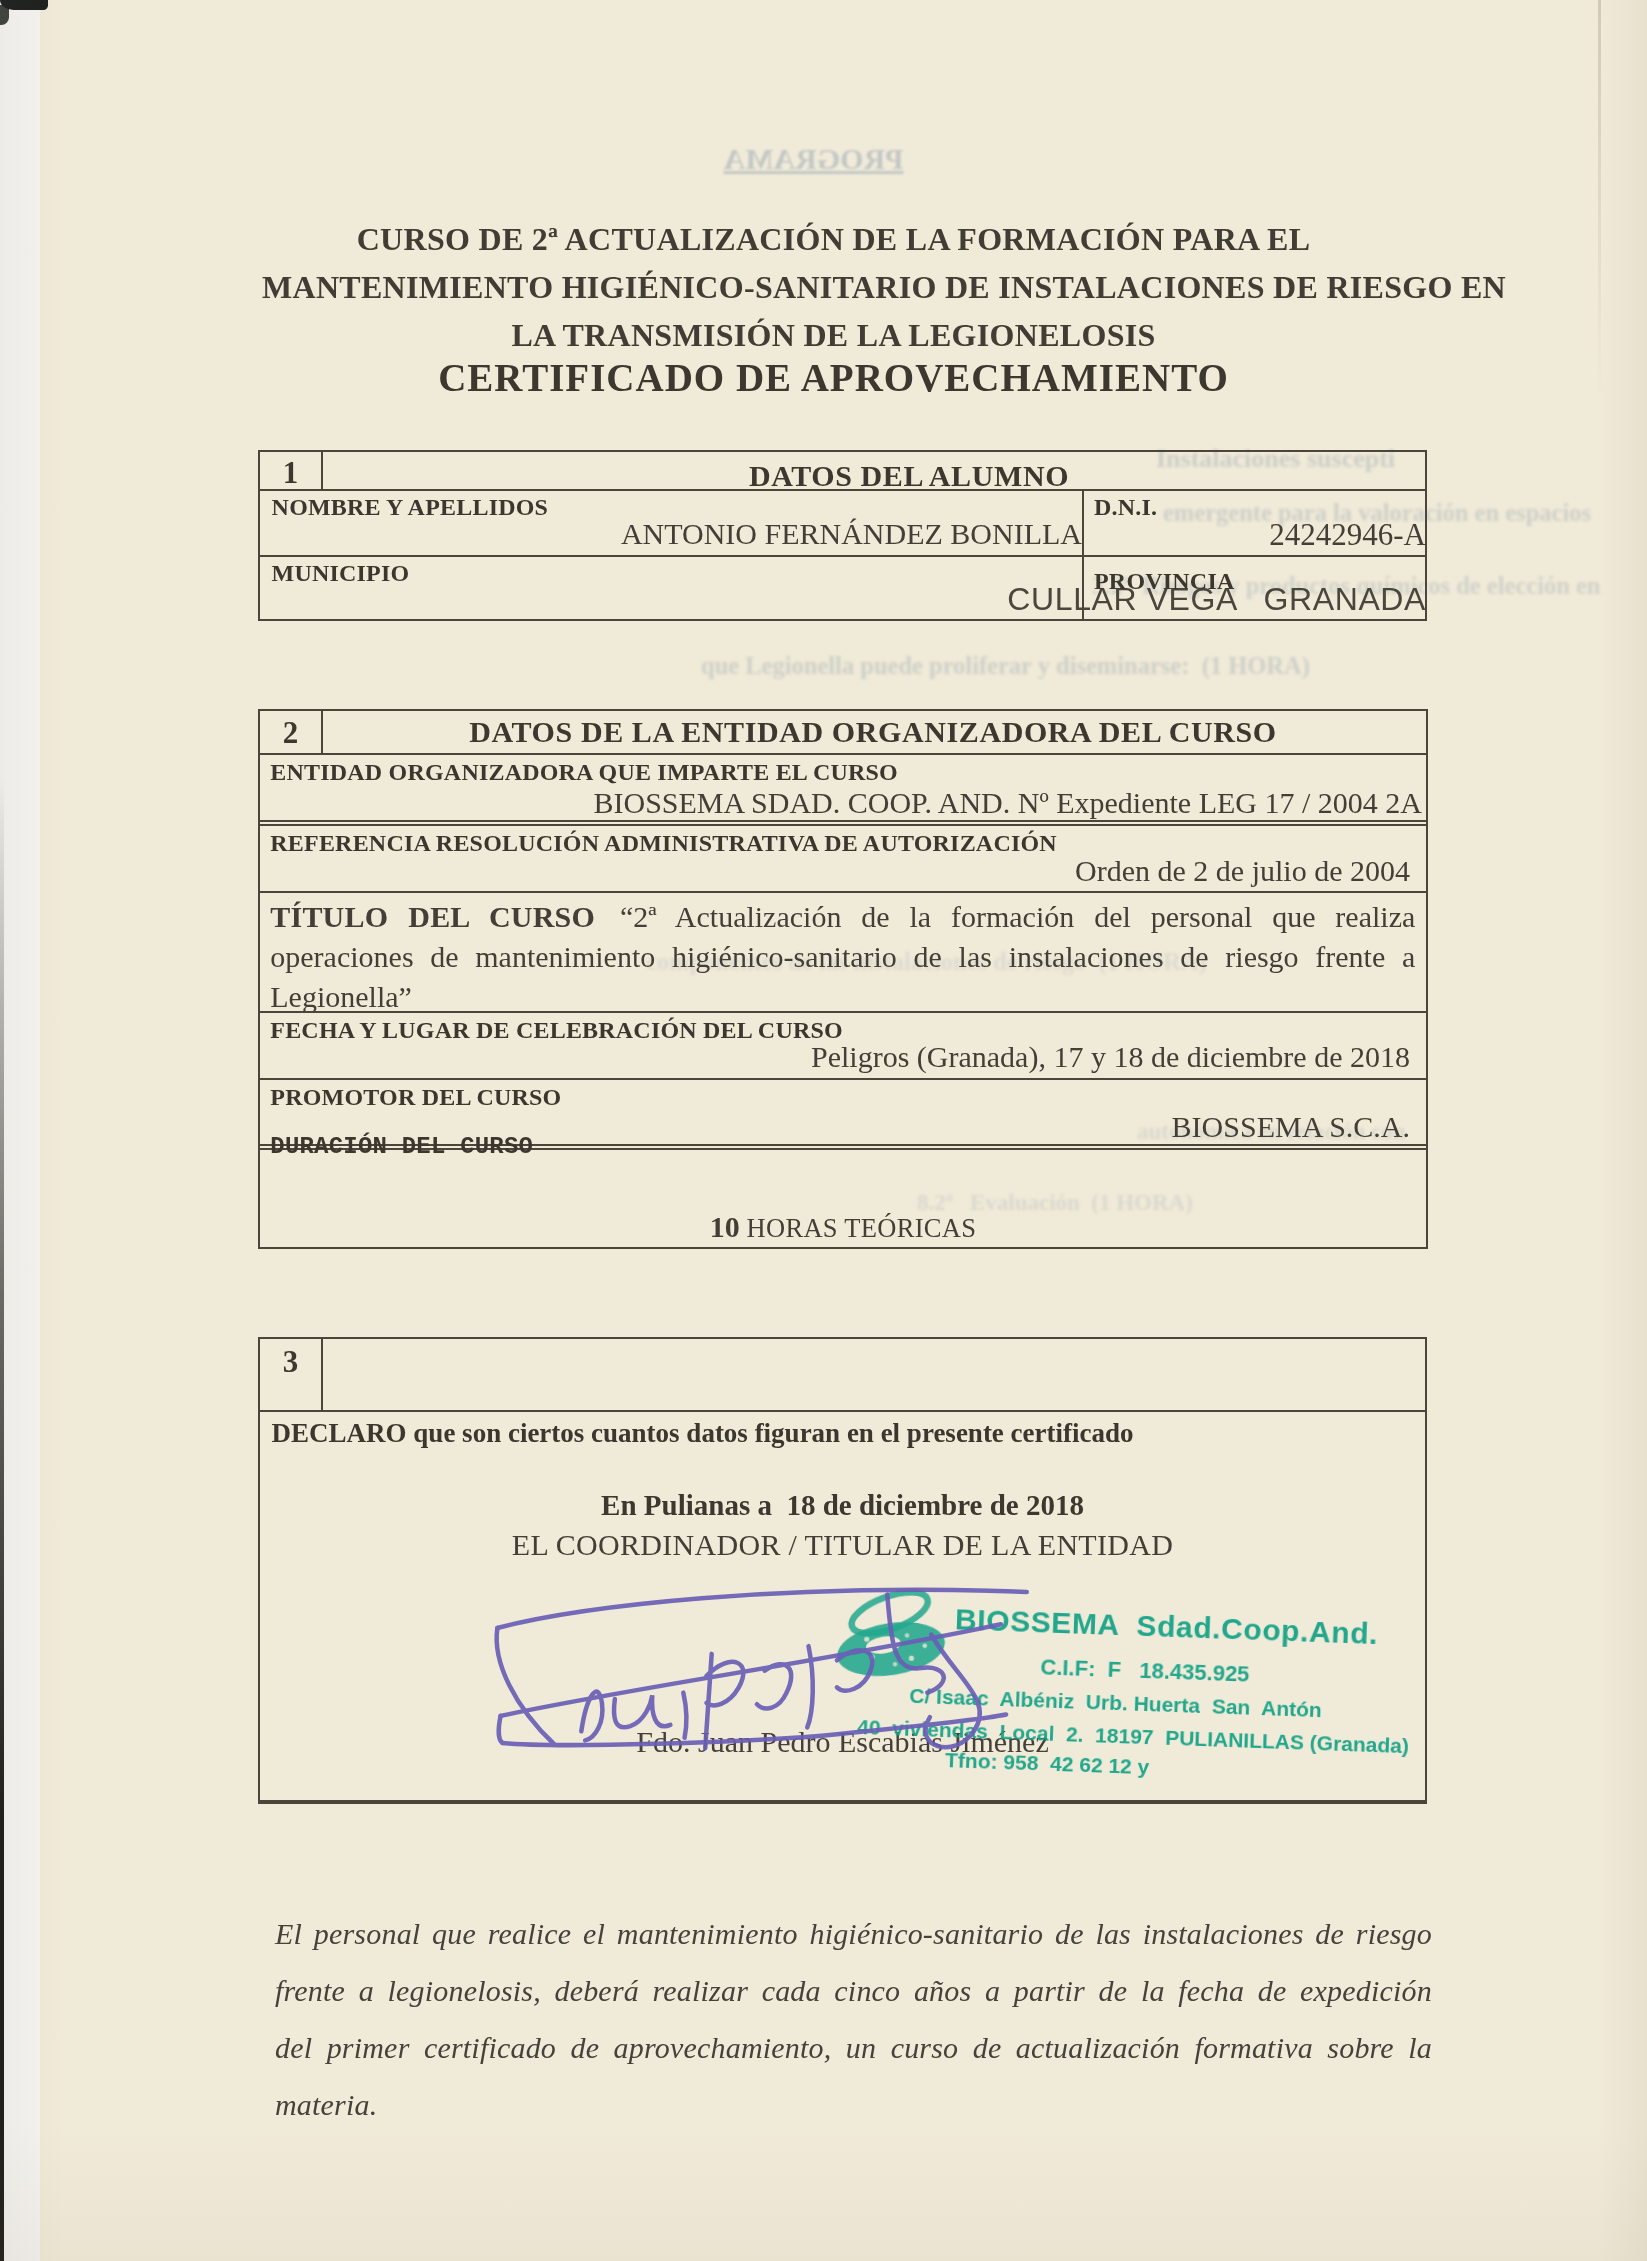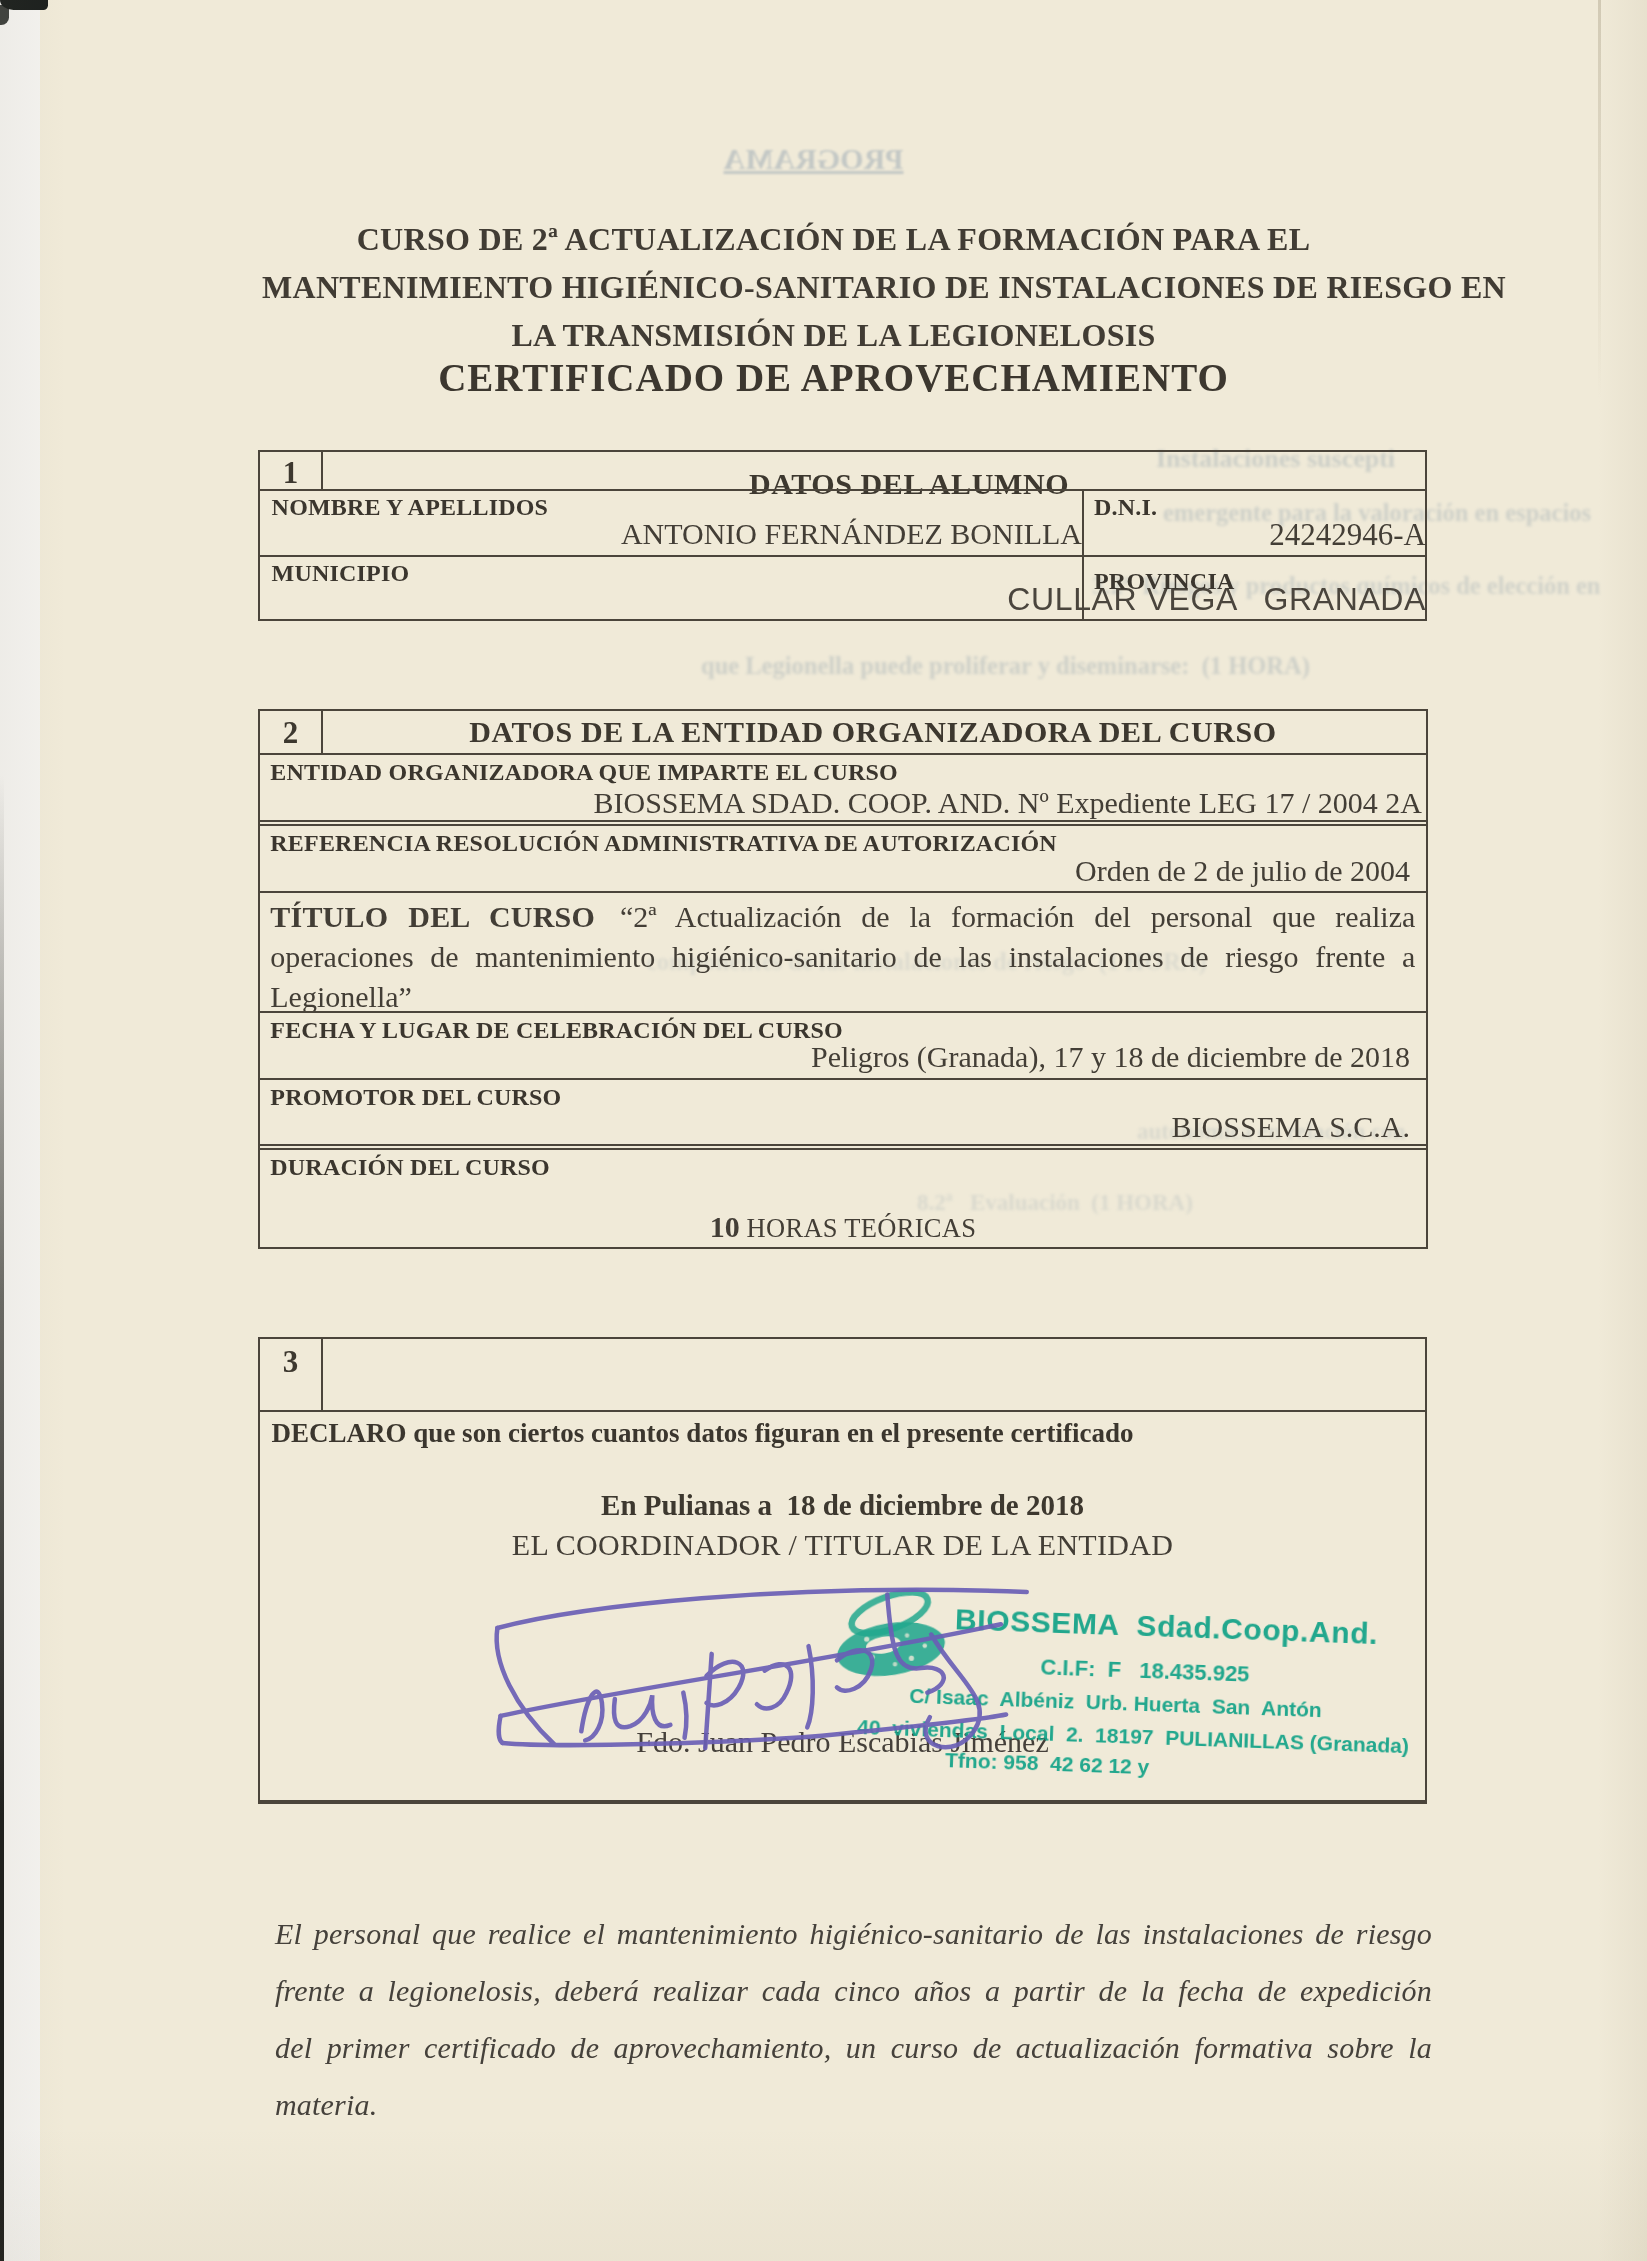--- a/index.html
+++ b/index.html
@@ -98,21 +98,21 @@
   <div class="course-title">
     <div>CURSO DE 2ª ACTUALIZACIÓN DE LA FORMACIÓN PARA EL</div>
     <div>MANTENIMIENTO HIGIÉNICO-SANITARIO DE INSTALACIONES DE RIESGO EN</div>
     <div>LA TRANSMISIÓN DE LA LEGIONELOSIS</div>
   </div>
   <div class="cert-title">CERTIFICADO DE APROVECHAMIENTO</div>
 
   <div class="tbl t1">
     <div class="vline" style="left:61px;top:0;height:37px;"></div>
     <div class="numcell" style="top:2.6px;">1</div>
-    <div class="tblhead" style="width:1176px;top:15px;">DATOS DEL ALUMNO</div>
+    <div class="tblhead" style="width:1176px;top:7px;">DATOS DEL ALUMNO</div>
     <div class="hline" style="top:37px;"></div>
     <div class="vline" style="left:822px;top:37px;height:130px;"></div>
 
     <div class="lbl" style="left:11.6px;top:42px;">NOMBRE Y APELLIDOS</div>
     <div class="val val-c" style="left:0;top:65px;width:822px;">ANTONIO FERNÁNDEZ BONILLA</div>
     <div class="lbl" style="left:834px;top:42px;">D.N.I.</div>
     <div class="val val-c" style="left:822px;top:65px;width:344px;font-size:31px;">24242946-A</div>
 
     <div class="hline" style="top:103px;"></div>
     <div class="lbl" style="left:11.6px;top:108px;">MUNICIPIO</div>
@@ -141,21 +141,21 @@
     <div class="hline" style="top:300px;"></div>
 
     <div class="lbl" style="left:10.3px;top:306px;">FECHA Y LUGAR DE CELEBRACIÓN DEL CURSO</div>
     <div class="val val-r" style="left:0;top:329px;width:1150px;">Peligros (Granada), 17 y 18 de diciembre de 2018</div>
     <div class="hline" style="top:367px;"></div>
 
     <div class="lbl" style="left:10.3px;top:373px;">PROMOTOR DEL CURSO</div>
     <div class="val val-r" style="left:0;top:399px;width:1150px;">BIOSSEMA S.C.A.</div>
     <div class="hline dbl" style="top:433px;"></div>
 
-    <div class="lbl" style="left:10.3px;top:443px;">DURACIÓN DEL CURSO</div>
+    <div class="lbl" style="left:10.3px;top:422px;font-family:Liberation Mono, monospace;">DURACIÓN DEL CURSO</div>
     <div class="dur-val">
       <b>10</b><span style="white-space:pre"> HORAS TEÓRICAS</span>
     </div>
   </div>
 
   <div class="tbl t3">
     <div class="vline" style="left:61px;top:0;height:71px;"></div>
     <div class="numcell" style="top:5.2px;">3</div>
     <div class="hline" style="top:71px;"></div>
 

